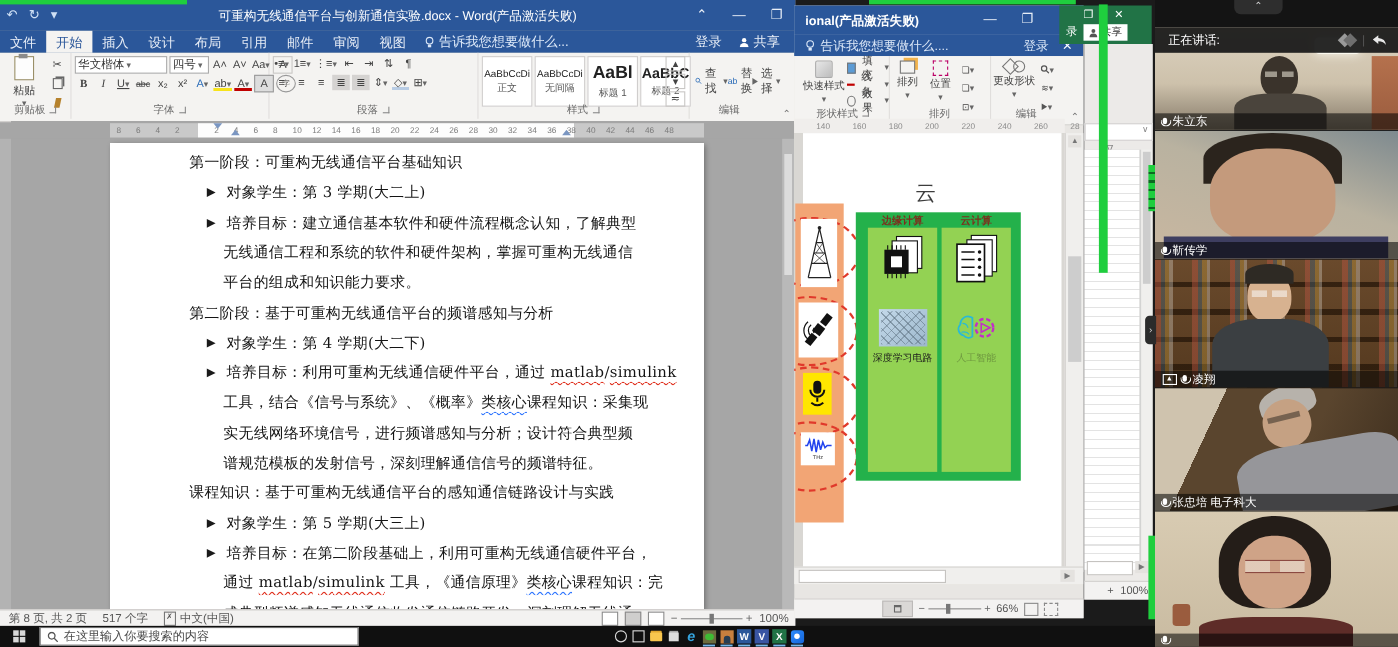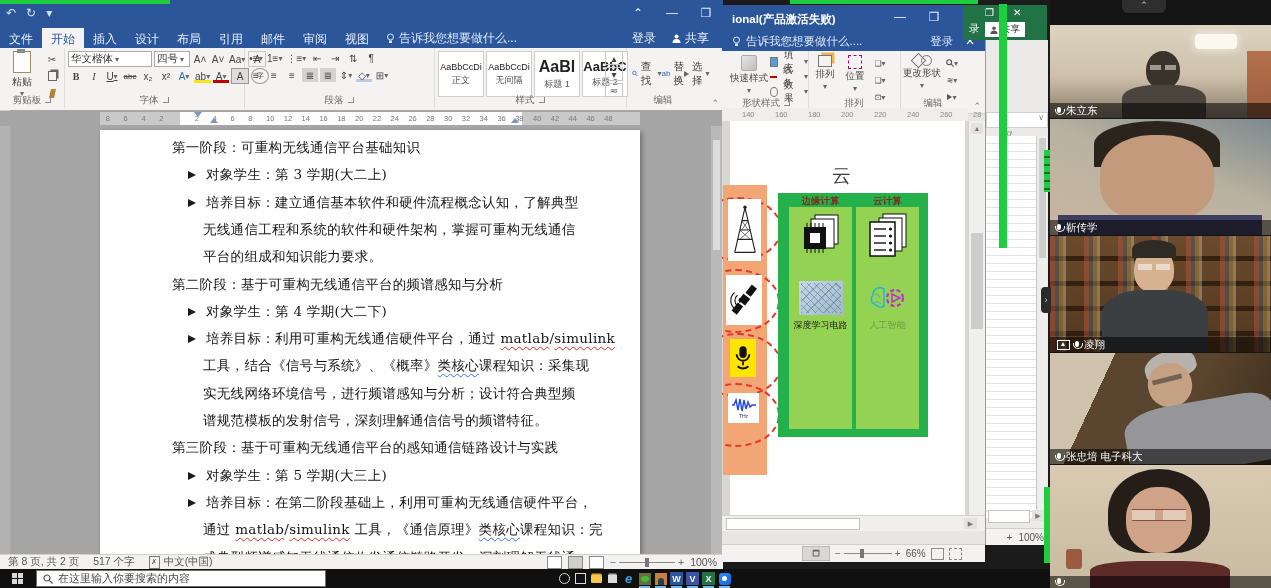--- a/index.html
+++ b/index.html
@@ -141,20 +141,21 @@
 
 <div id="screen">
 
   <div id="word" class="abs">
     <div class="abs wtitle">
       <div class="abs qat">
         <span>↶</span>
         <span>↻</span>
         <span>▾</span>
       </div>
+      <div class="abs tt">可重构无线通信平台与创新通信实验.docx - Word(产品激活失败)</div>
       <div class="abs cap">
         <span class="capbtn">⌃</span>
         <span class="capbtn">—</span>
         <span class="capbtn">❐</span>
       </div>
     </div>
     <div class="abs tabrow">
       <span id="word-tabs" style="display:flex;">
           <span class="tab">文件</span>
           <span class="tab active">开始</span>
@@ -329,21 +330,21 @@
             <div class="dline b" style="top: 36.3px;"><span>对象学生：第 3 学期(大二上)</span></div>
             <div class="dline b" style="top: 63.6px;"><span>培养目标：建立通信基本软件和硬件流程概念认知，了解典型</span></div>
             <div class="dline c" style="top: 90.9px;"><span>无线通信工程和系统的软件和硬件架构，掌握可重构无线通信</span></div>
             <div class="dline c" style="top: 118.2px;"><span>平台的组成和知识能力要求。</span></div>
             <div class="dline h" style="top: 145.5px;"><span>第二阶段：基于可重构无线通信平台的频谱感知与分析</span></div>
             <div class="dline b" style="top: 172.8px;"><span>对象学生：第 4 学期(大二下)</span></div>
             <div class="dline b" style="top: 200.1px;"><span>培养目标：利用可重构无线通信硬件平台，通过 </span><span class="uw-red">matlab</span><span>/</span><span class="uw-red">simulink</span></div>
             <div class="dline c" style="top: 227.4px;"><span>工具，结合《信号与系统》、《概率》</span><span class="uw-blue">类核心</span><span>课程知识：采集现</span></div>
             <div class="dline c" style="top: 254.7px;"><span>实无线网络环境信号，进行频谱感知与分析；设计符合典型频</span></div>
             <div class="dline c" style="top: 282px;"><span>谱规范模板的发射信号，深刻理解通信信号的频谱特征。</span></div>
-            <div class="dline h" style="top: 309.3px;"><span>第三阶段：基于可重构无线通信平台的感知通信链路设计与实践</span></div>
+            <div class="dline h" style="top: 309.3px;"><span>课程知识：基于可重构无线通信平台的感知通信链路设计与实践</span></div>
             <div class="dline b" style="top: 336.6px;"><span>对象学生：第 5 学期(大三上)</span></div>
             <div class="dline b" style="top: 363.9px;"><span>培养目标：在第二阶段基础上，利用可重构无线通信硬件平台，</span></div>
             <div class="dline c" style="top: 391.2px;"><span>通过 </span><span class="uw-red">matlab</span><span>/</span><span class="uw-red">simulink</span><span> 工具，《通信原理》</span><span class="uw-blue">类核心</span><span>课程知识：完</span></div>
             <div class="dline c" style="top: 418.5px;"><span>成典型频谱感知无线通信收发通信链路开发，深刻理解无线通</span></div>
           </div>
       </div>
       <div class="wvscroll">
           <div class="wvthumb"></div>
         </div>
     </div>
@@ -728,15 +729,28 @@
           <div style="position:absolute;left:58px;top:4px;width:102px;height:84px;border-radius:50% 50% 34% 34%;background:#241d18"></div>
           <div style="position:absolute;left:76px;top:22px;width:66px;height:66px;border-radius:46%;background:#cfa387"></div>
           <div style="position:absolute;left:82px;top:44px;width:54px;height:10px;background:linear-gradient(90deg,rgba(240,235,225,.55) 42%,transparent 42% 58%,rgba(240,235,225,.55) 58%);border-top:1px solid #8c4a42;border-bottom:1px solid #8c4a42"></div>
           <div style="position:absolute;left:40px;top:96px;width:140px;height:28px;border-radius:35% 35% 0 0;background:#5e2c28"></div>
           <div style="position:absolute;left:16px;top:84px;width:16px;height:20px;background:#9a5c3e;border-radius:3px"></div>
           <div class="namebar" style="height: 12px;">
             <span class="nm-mic"></span>
           </div>
         </div>
       </div>
+    <div class="speakbar">
+      <span>正在讲话:</span>
+      <span style="margin-left:auto;display:flex;align-items:center;gap:6px;padding-right:10px;">
+        <span style="display:flex;">
+          <span class="logo-dia" style="background:#9a9a9a;"></span>
+          <span class="logo-dia" style="background:#6f6f6f;margin-left:-4px;"></span>
+        </span>
+        <span style="color:#555;">|</span>
+        <svg width="14" height="11" viewBox="0 0 14 11">
+            <path d="M6 1 L1 5 L6 9 V6.5 Q11 6.5 13 10 Q12.5 4 6 3.5z" fill="#e8e8e8"></path>
+          </svg>
+      </span>
+    </div>
   </div>
 
 </div>
 
 </body></html>

